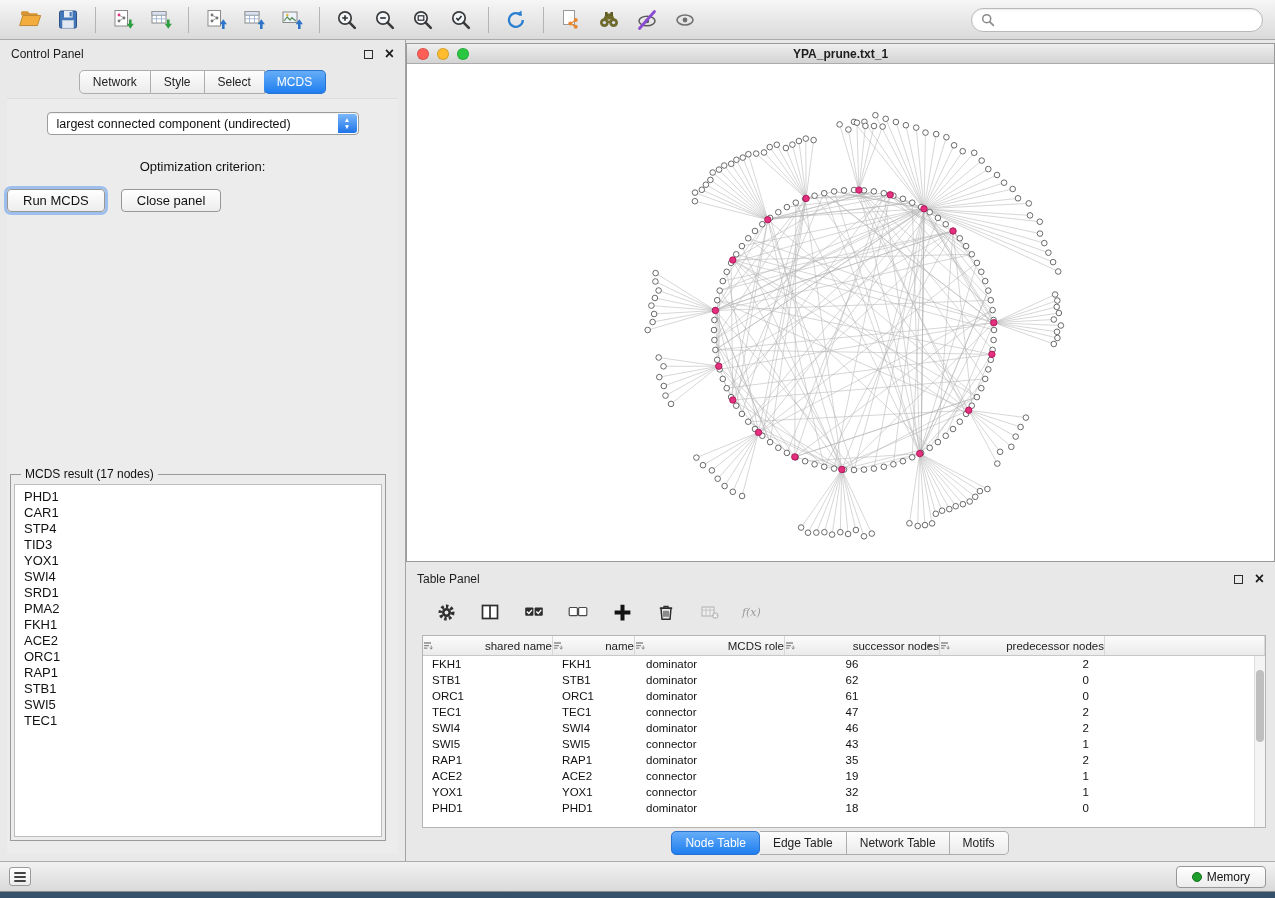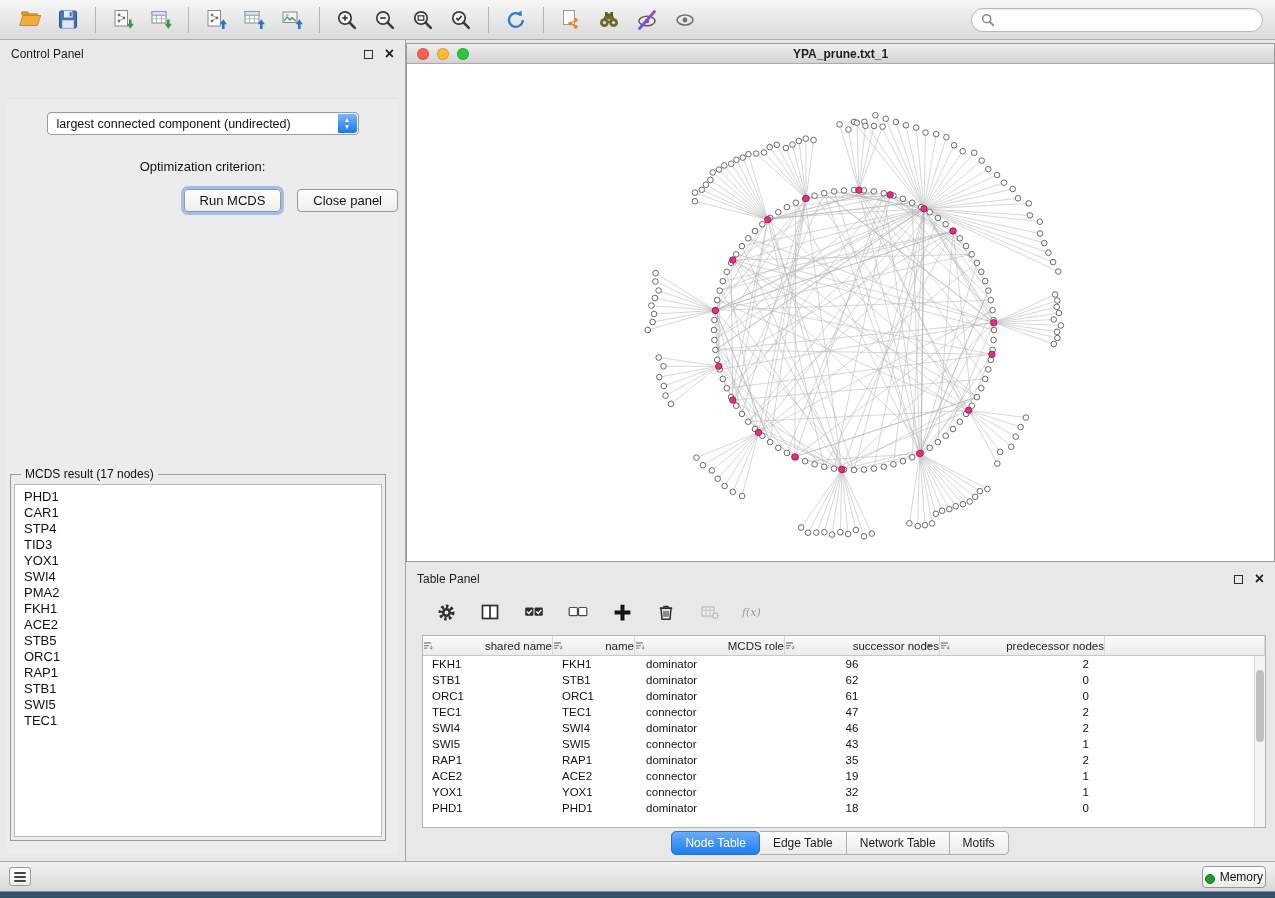--- a/index.html
+++ b/index.html
@@ -33,21 +33,21 @@
   .seg:last-child{border-radius:0 5px 5px 0}
   .seg.active{background:linear-gradient(#66adf7,#1e7ef0);color:#fff;border-color:#2a72cf;border-radius:5px;margin-left:-1px}
   #cp-content{position:absolute;top:58px;left:7px;right:7px;bottom:8px;background:#ececec;border-top:1px solid #dedede}
   #opt-label{text-align:center;margin-top:24px;font-size:13px;color:#101010}
   #criterion{width:312px;height:23px;margin:13px auto 0;background:#fff;border:1px solid #9c9c9c;border-radius:4px;
              display:flex;align-items:center;position:relative;font-size:12.5px;color:#111;padding-left:9px;
              box-shadow:inset 0 1px 1px rgba(0,0,0,.06)}
   #criterion .stepper{position:absolute;right:1px;top:1px;bottom:1px;width:19px;border-radius:0 3px 3px 0;
              background:linear-gradient(#7ab7fa,#1f74e8);color:#fff;display:flex;flex-direction:column;
              align-items:center;justify-content:center;font-size:6.5px;line-height:1.05}
-  #cp-buttons{display:flex;justify-content:flex-end;gap:16px;margin-top:15px}
+  #cp-buttons{display:flex;justify-content:flex-start;gap:16px;margin-top:15px}
   .btn{font-size:13px;padding:3px 15px;background:linear-gradient(#ffffff,#ededed);border:1px solid #979797;
        border-radius:4px;color:#111;cursor:default}
   .btn.default{box-shadow:0 0 0 3px rgba(106,162,238,.6)}
   #mcds-fieldset{position:absolute;left:3px;top:368px;width:376px;height:374px;border:1px solid #9a9a9a;
                  background:#ececec;padding:3px}
   #mcds-fieldset legend{font-size:12px;padding:0 4px;margin-left:7px;color:#101010}
   #mcds-list{background:#fff;border:1px solid #bdbdbd;width:100%;height:100%;overflow:hidden;
              font-size:13px;color:#111;padding:4px 0 0 9px}
   #mcds-list .mcds-item{line-height:16px}
 
@@ -80,22 +80,22 @@
   #tbl-scroll{position:absolute;right:0;top:20px;bottom:0;width:11px;background:#f4f4f4;border-left:1px solid #ddd}
   #tbl-thumb{position:absolute;left:1px;right:1px;top:14px;height:72px;background:#bfbfbf;border-radius:5px}
   #tp-tabs{position:absolute;left:0;right:0;bottom:7px;display:flex;justify-content:center}
 
   
   #statusbar{position:absolute;left:0;right:0;bottom:0;height:30px;background:linear-gradient(#f2f2f2,#d9d9d9);
              border-top:1px solid #ababab;display:flex;align-items:center;padding:0 9px}
   #panel-toggle{width:22px;height:19px;border:1px solid #9a9a9a;border-radius:3px;background:linear-gradient(#fff,#ededed);
                 display:flex;flex-direction:column;justify-content:center;gap:2px;padding:0 4px}
   #panel-toggle i{display:block;height:2px;background:#444;border-radius:1px}
-  #memory-btn{margin-left:auto;display:flex;align-items:flex-end;gap:5px;border:1px solid #979797;border-radius:4px;
-              background:linear-gradient(#ffffff,#ececec);padding:3px 2px;font-size:12px;color:#111}
+  #memory-btn{margin-left:auto;display:flex;align-items:center;gap:5px;border:1px solid #979797;border-radius:4px;
+              background:linear-gradient(#ffffff,#ececec);padding:3px 15px;font-size:12px;color:#111}
   .green-dot{width:10px;height:10px;border-radius:50%;background:#1d9e2b;border:1px solid #14701d}
 </style>
 </head>
 <body>
 
 <div id="app-window">
 
   <div id="toolbar">
     <div id="tb-items">
         <div class="tb-btn">
@@ -245,20 +245,26 @@
   </div>
 
   <div id="control-panel">
     <div class="panel-header">
       <span>Control Panel</span>
       <span class="win-icons">
         <span class="float-icon"></span>
         <span class="close-icon">×</span>
       </span>
     </div>
+    <div id="cp-tabs">
+        <div class="seg">Network</div>
+        <div class="seg">Style</div>
+        <div class="seg">Select</div>
+        <div class="seg active">MCDS</div>
+      </div>
     <div id="cp-content">
       <div id="criterion">
         <span>largest connected component (undirected)</span>
         <span class="stepper">
             <span>▲</span>
             <span>▼</span>
           </span>
       </div>
       <div id="opt-label">Optimization criterion:</div>
       <div id="cp-buttons">
@@ -267,24 +273,24 @@
       </div>
       <fieldset id="mcds-fieldset">
         <legend>MCDS result (17 nodes)</legend>
         <div id="mcds-list">
             <div class="mcds-item">PHD1</div>
             <div class="mcds-item">CAR1</div>
             <div class="mcds-item">STP4</div>
             <div class="mcds-item">TID3</div>
             <div class="mcds-item">YOX1</div>
             <div class="mcds-item">SWI4</div>
+            <div class="mcds-item">SRD1</div>
             <div class="mcds-item">PMA2</div>
             <div class="mcds-item">FKH1</div>
             <div class="mcds-item">ACE2</div>
-            <div class="mcds-item">STB5</div>
             <div class="mcds-item">ORC1</div>
             <div class="mcds-item">RAP1</div>
             <div class="mcds-item">STB1</div>
             <div class="mcds-item">SWI5</div>
             <div class="mcds-item">TEC1</div>
           </div>
       </fieldset>
     </div>
   </div>
 

